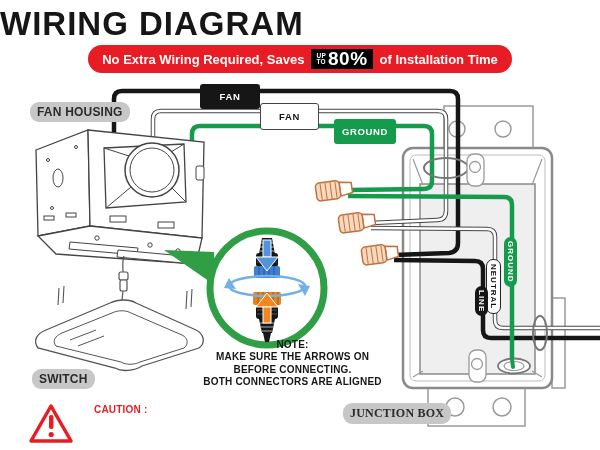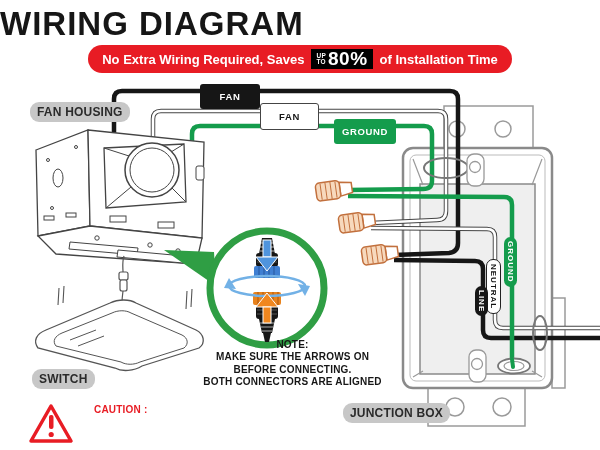--- a/index.html
+++ b/index.html
@@ -205,21 +205,21 @@
       <span>UP</span>
       <span>TO</span>
     </span>
     <span id="upto-pct">80%</span>
   </span>
   <span>of Installation Time</span>
 </div>
 
 <div class="abs overlay pill" style="left:30px;top:102px;">FAN HOUSING</div>
 <div class="abs overlay pill" style="left:32px;top:369px;">SWITCH</div>
-<div class="abs overlay pill" style="left:343px;top:403px;">JUNCTION BOX</div>
+<div class="abs overlay pill" style="left:343px;top:403px;font-family:Liberation Serif, serif;">JUNCTION BOX</div>
 
 <div class="abs overlay wire-pill wp-black" style="left:200px;top:84px;width:60px;">FAN</div>
 <div class="abs overlay wire-pill wp-white" style="left:260px;top:103px;width:57px;">FAN</div>
 <div class="abs overlay wire-pill wp-green" style="left:334px;top:119px;width:62px;">GROUND</div>
 
 <div class="abs overlay vpill vp-green" style="left:504px;top:237px;">GROUND</div>
 <div class="abs overlay vpill vp-white" style="left:486px;top:259px;">NEUTRAL</div>
 <div class="abs overlay vpill vp-black" style="left:475px;top:286px;">LINE</div>
 
 <div class="abs overlay" id="note">

